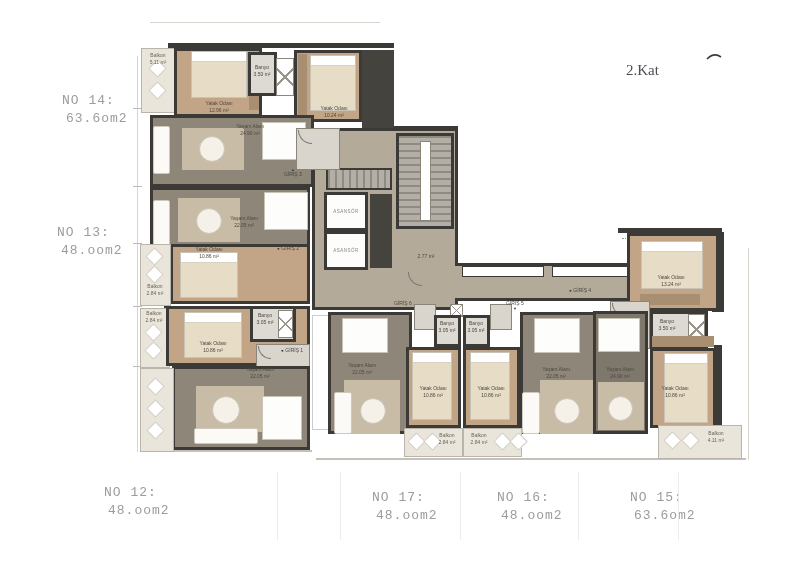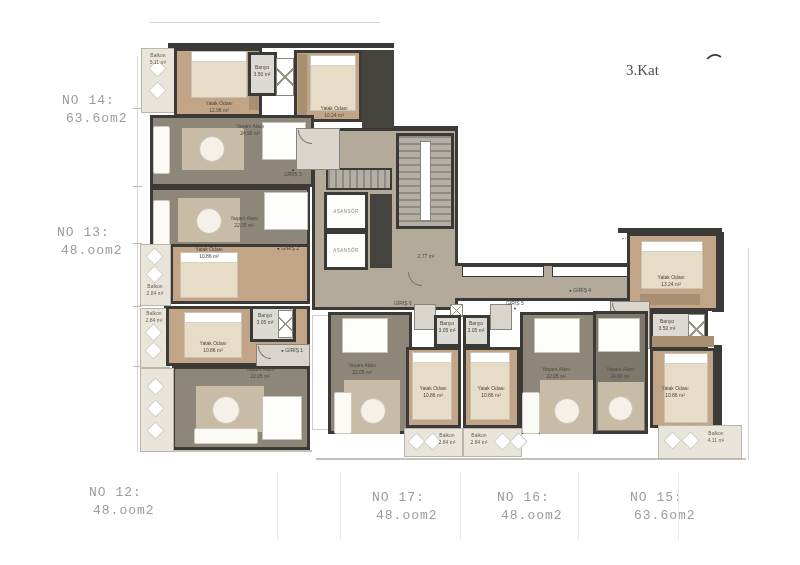--- a/index.html
+++ b/index.html
@@ -64,38 +64,38 @@
 <div class="canvas">
 
   <div class="unit-label" style="left:62px;top:92px">
     <div>NO 14:</div>
     <div class="l2">63.6om2</div>
   </div>
   <div class="unit-label" style="left:57px;top:224px">
     <div>NO 13:</div>
     <div class="l2">48.oom2</div>
   </div>
-  <div class="unit-label" style="left:89px;top:484px">
+  <div class="unit-label" style="left:104px;top:484px">
     <div>NO 12:</div>
     <div class="l2">48.oom2</div>
   </div>
   <div class="unit-label" style="left:372px;top:489px">
     <div>NO 17:</div>
     <div class="l2">48.oom2</div>
   </div>
   <div class="unit-label" style="left:497px;top:489px">
     <div>NO 16:</div>
     <div class="l2">48.oom2</div>
   </div>
   <div class="unit-label" style="left:630px;top:489px">
     <div>NO 15:</div>
     <div class="l2">63.6om2</div>
   </div>
 
-  <div class="floor-label" style="left:626px;top:62px">3.Kat</div>
+  <div class="floor-label" style="left:626px;top:62px">2.Kat</div>
   <svg class="abs" style="left:706px;top:52px" width="16" height="9">
     <path d="M1,7 Q8,0 15,5" stroke="#3a3a44" stroke-width="1.6" fill="none"></path>
   </svg>
 
   <div class="thin" style="left:150px;top:22px;width:230px;height:1px"></div>
   <div class="thin" style="left:137px;top:56px;width:1px;height:396px"></div>
   <div class="thin" style="left:748px;top:248px;width:1px;height:212px"></div>
   <div class="tick" style="left:133px;top:108px;width:9px;height:1px"></div>
   <div class="tick" style="left:133px;top:186px;width:9px;height:1px"></div>
   <div class="tick" style="left:133px;top:243px;width:9px;height:1px"></div>

